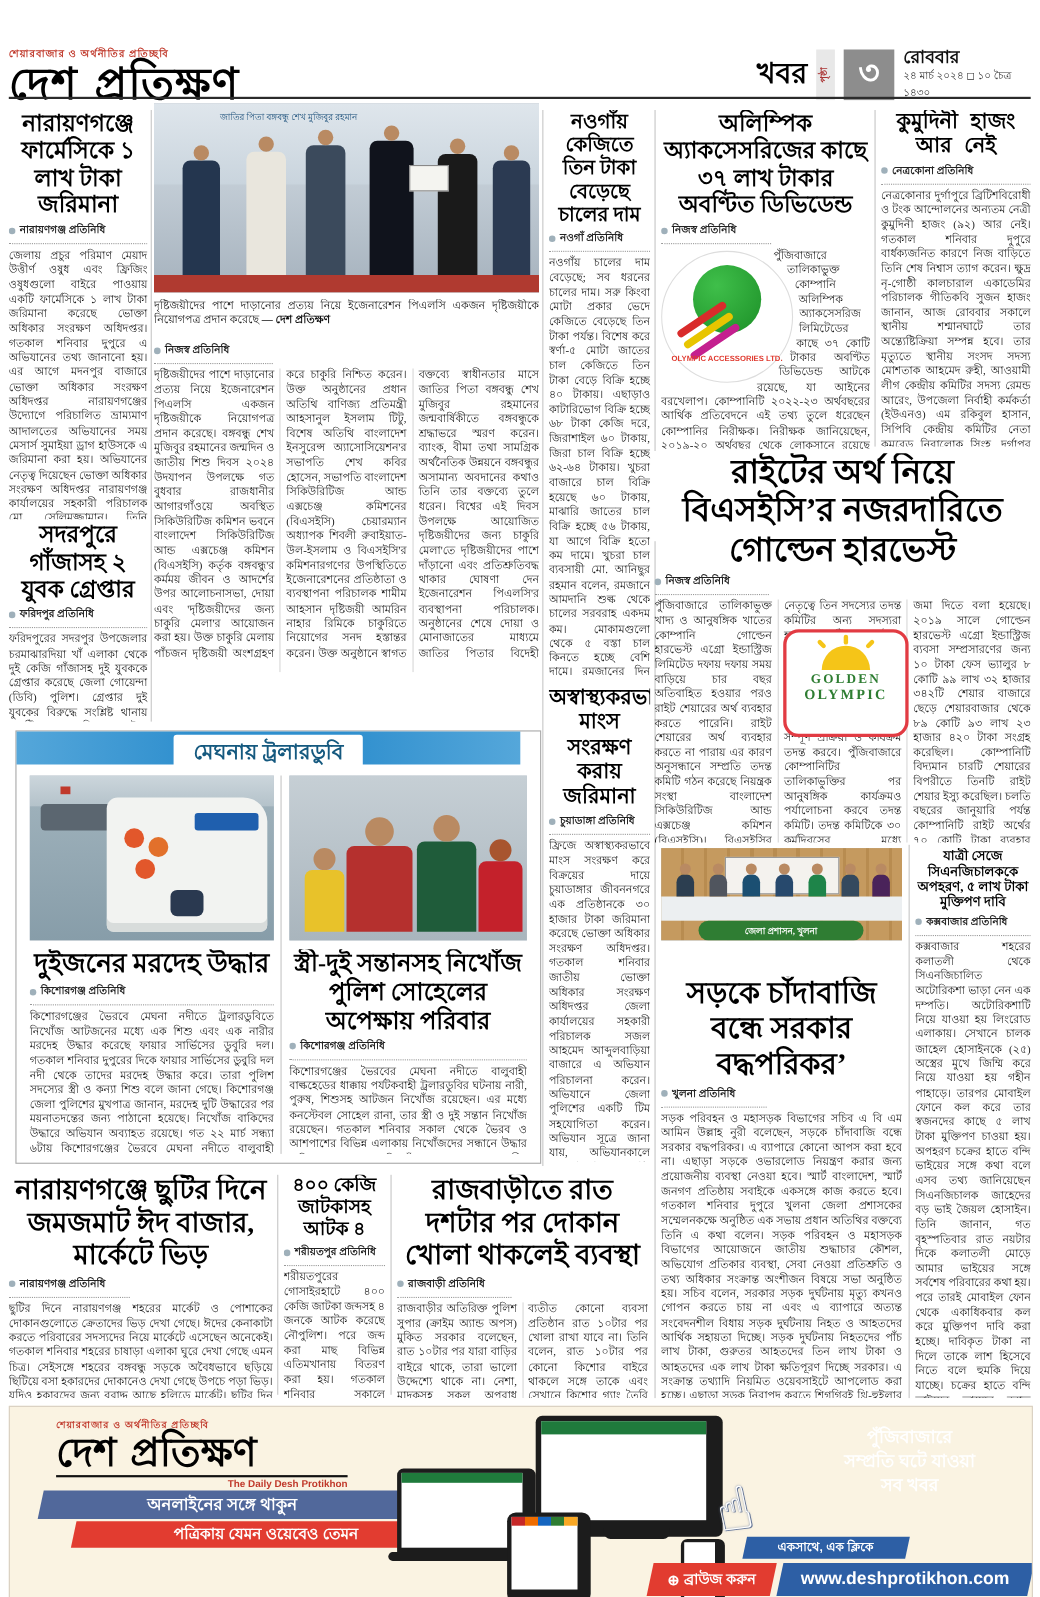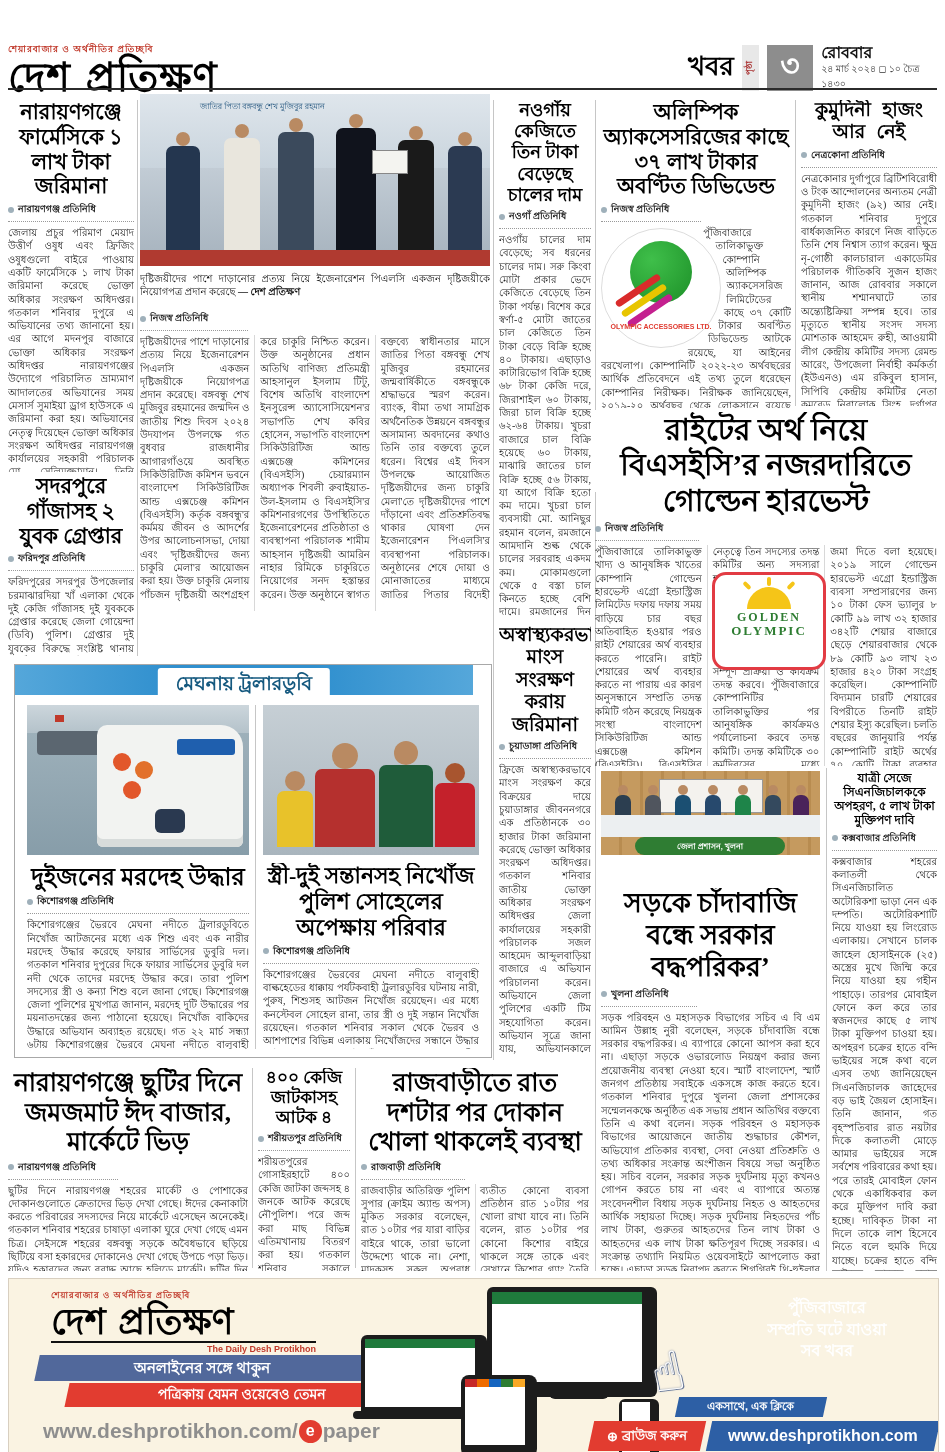--- a/index.html
+++ b/index.html
@@ -352,25 +352,20 @@
       <div class="ad-tag">শেয়ারবাজার ও অর্থনীতির প্রতিচ্ছবি</div>
       <div class="ad-title">দেশ প্রতিক্ষণ</div>
       <div class="ad-sub">The Daily Desh Protikhon</div>
     </div>
     <div class="ribbon" style="left:28px;top:76px;width:330px;height:26px;background:#51689b;font-size:15px;">
         <span>অনলাইনের সঙ্গে থাকুন</span>
       </div>
     <div class="ribbon" style="left:58px;top:104px;width:350px;height:24px;background:#e23c30;font-size:14px;">
         <span>পত্রিকায় যেমন ওয়েবেও তেমন</span>
       </div>
-    <div class="ad-url" style="left:34px;top:140px;">
-      <span>www.deshprotikhon.com/</span>
-        <span class="ebadge">e</span>
-        <span>paper</span>
-    </div>
 
     <div class="dev" style="left:478px;top:8px;width:160px;height:100px;border-radius:6px;padding:5px;">
       <div style="width:150px;height:90px;background:#fff;" class="screenlines">
         <div style="height:12px;background:#1f7a3c;"></div>
       </div>
     </div>
     <div class="dev" style="left:540px;top:110px;width:60px;height:10px;border-radius:0 0 6px 6px;"></div>
     <div class="dev" style="left:352px;top:56px;width:118px;height:76px;border-radius:6px;padding:4px;">
       <div style="width:110px;height:68px;background:#fff;" class="screenlines">
         <div style="height:9px;background:#1f7a3c;"></div>

